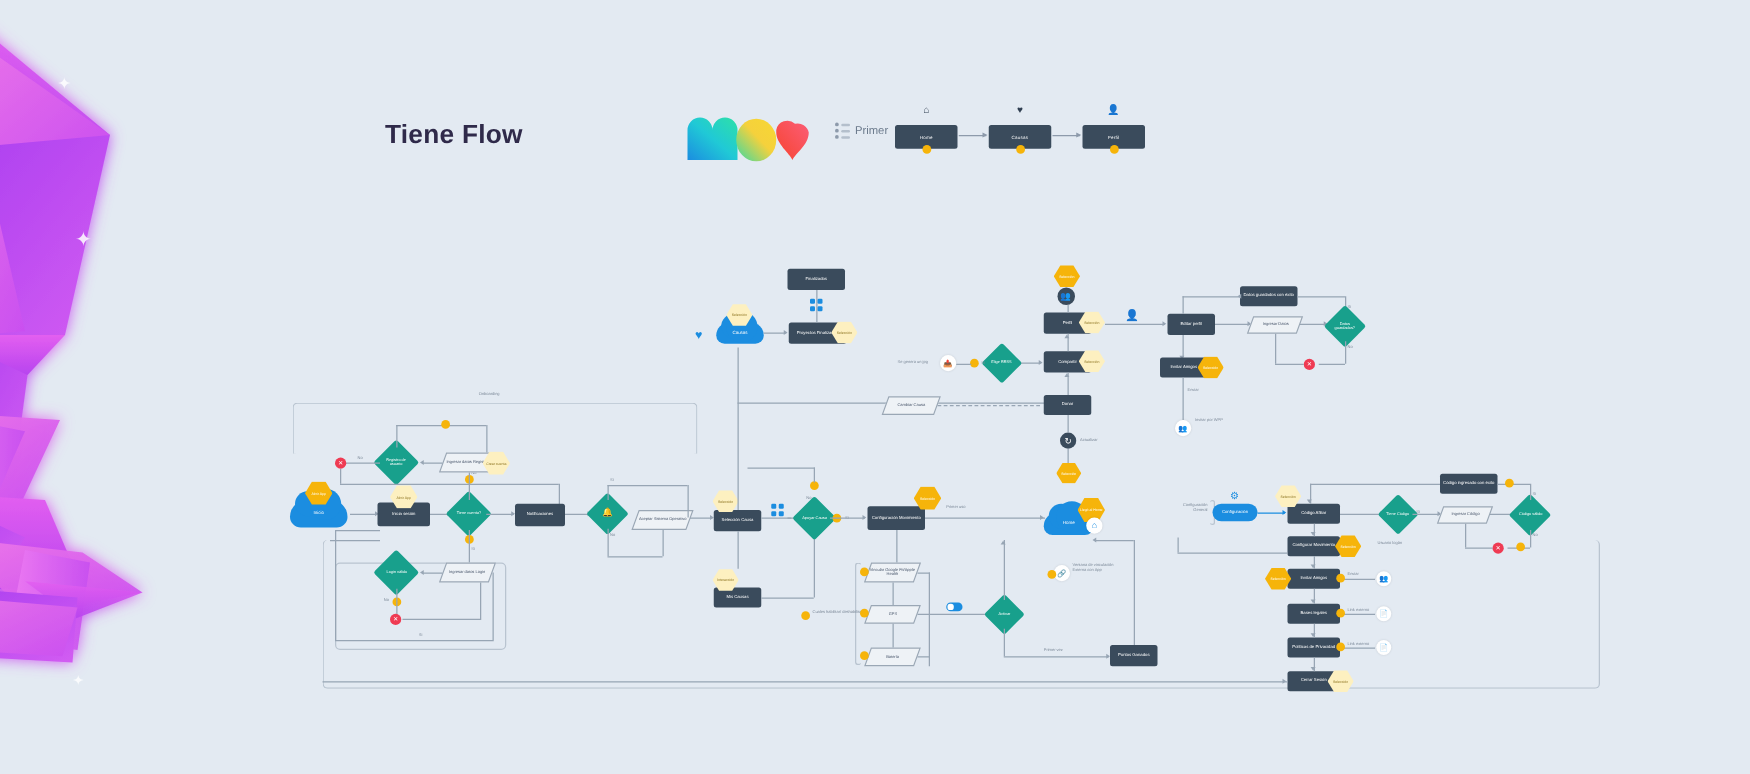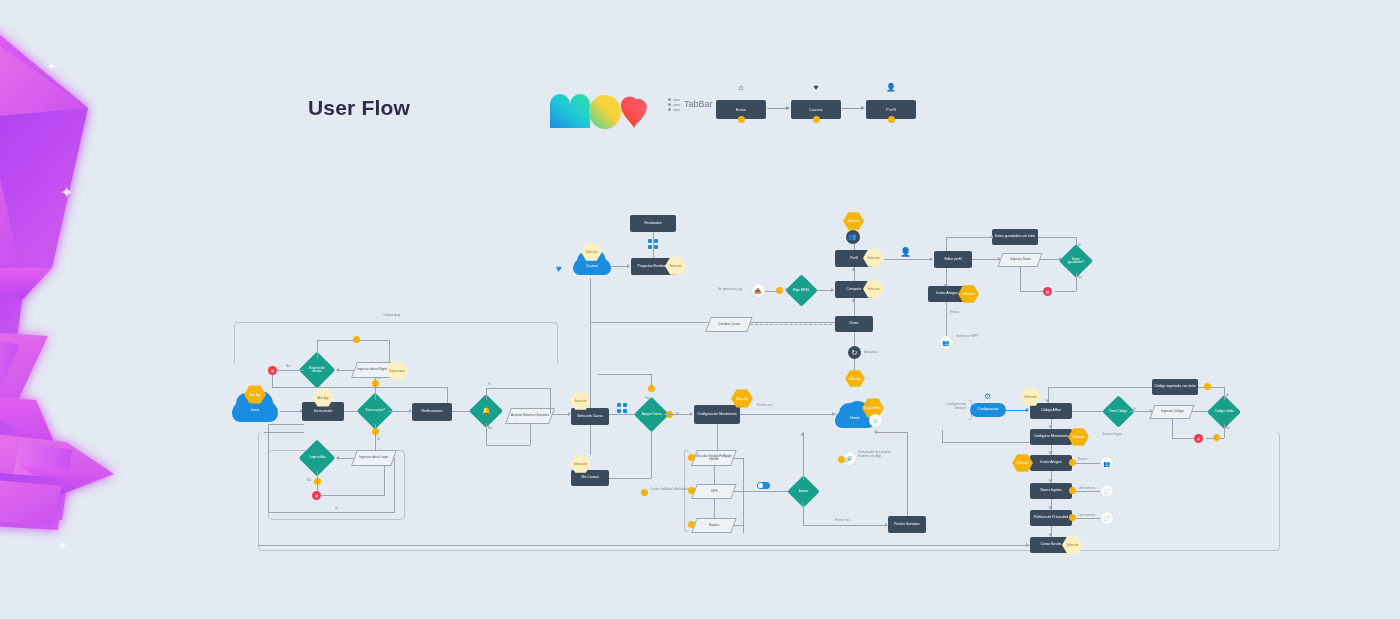--- a/index.html
+++ b/index.html
@@ -123,21 +123,21 @@
         <polygon points="-30,478 62,486 50,525 -34,520" fill="url(#g1)" opacity=".85"></polygon>
       </g>
     </svg>
     <span class="spark" style="left:46px;top:60px;">✦</span>
     <span class="spark" style="left:60px;top:185px;font-size:16px;">✦</span>
     <span class="spark" style="left:58px;top:540px;font-size:11px;">✦</span>
     
     
   </div>
 
-  <div class="page-title">User Flow</div>
+  <div class="page-title">Tiene Flow</div>
 
   <div class="logo">
     <svg width="100" height="50" viewBox="0 0 100 50">
       <defs>
         <linearGradient id="lg1" x1="0" y1="1" x2="1" y2="0">
           <stop offset="0" stop-color="#1b8de0"></stop>
             <stop offset=".5" stop-color="#20c9d6"></stop>
             <stop offset="1" stop-color="#2ee0a8"></stop>
         </linearGradient>
         <linearGradient id="lg2" x1="0" y1="1" x2="1" y2="0">
@@ -158,21 +158,21 @@
 
   <div class="tabbar-block">
     <div class="tabbar-dots">
       <i style="left:0;top:0"></i>
         <i style="left:0;top:5px"></i>
         <i style="left:0;top:10px"></i>
       <b style="left:5px;top:1px;width:7px"></b>
         <b style="left:5px;top:6px;width:7px"></b>
         <b style="left:5px;top:11px;width:7px"></b>
     </div>
-    <div class="tabbar-label">TabBar</div>
+    <div class="tabbar-label">Primer</div>
 
     <div class="tabicon" style="left:48px;">⌂</div>
     <div class="tabnode" style="left:48px;">
       <span>Home</span>
     </div>
     <div class="tabdot" style="left:70px;"></div>
 
     <div class="tabarrow" style="left:99px;width:22px;"></div>
 
     <div class="tabicon" style="left:123px;">♥</div>

